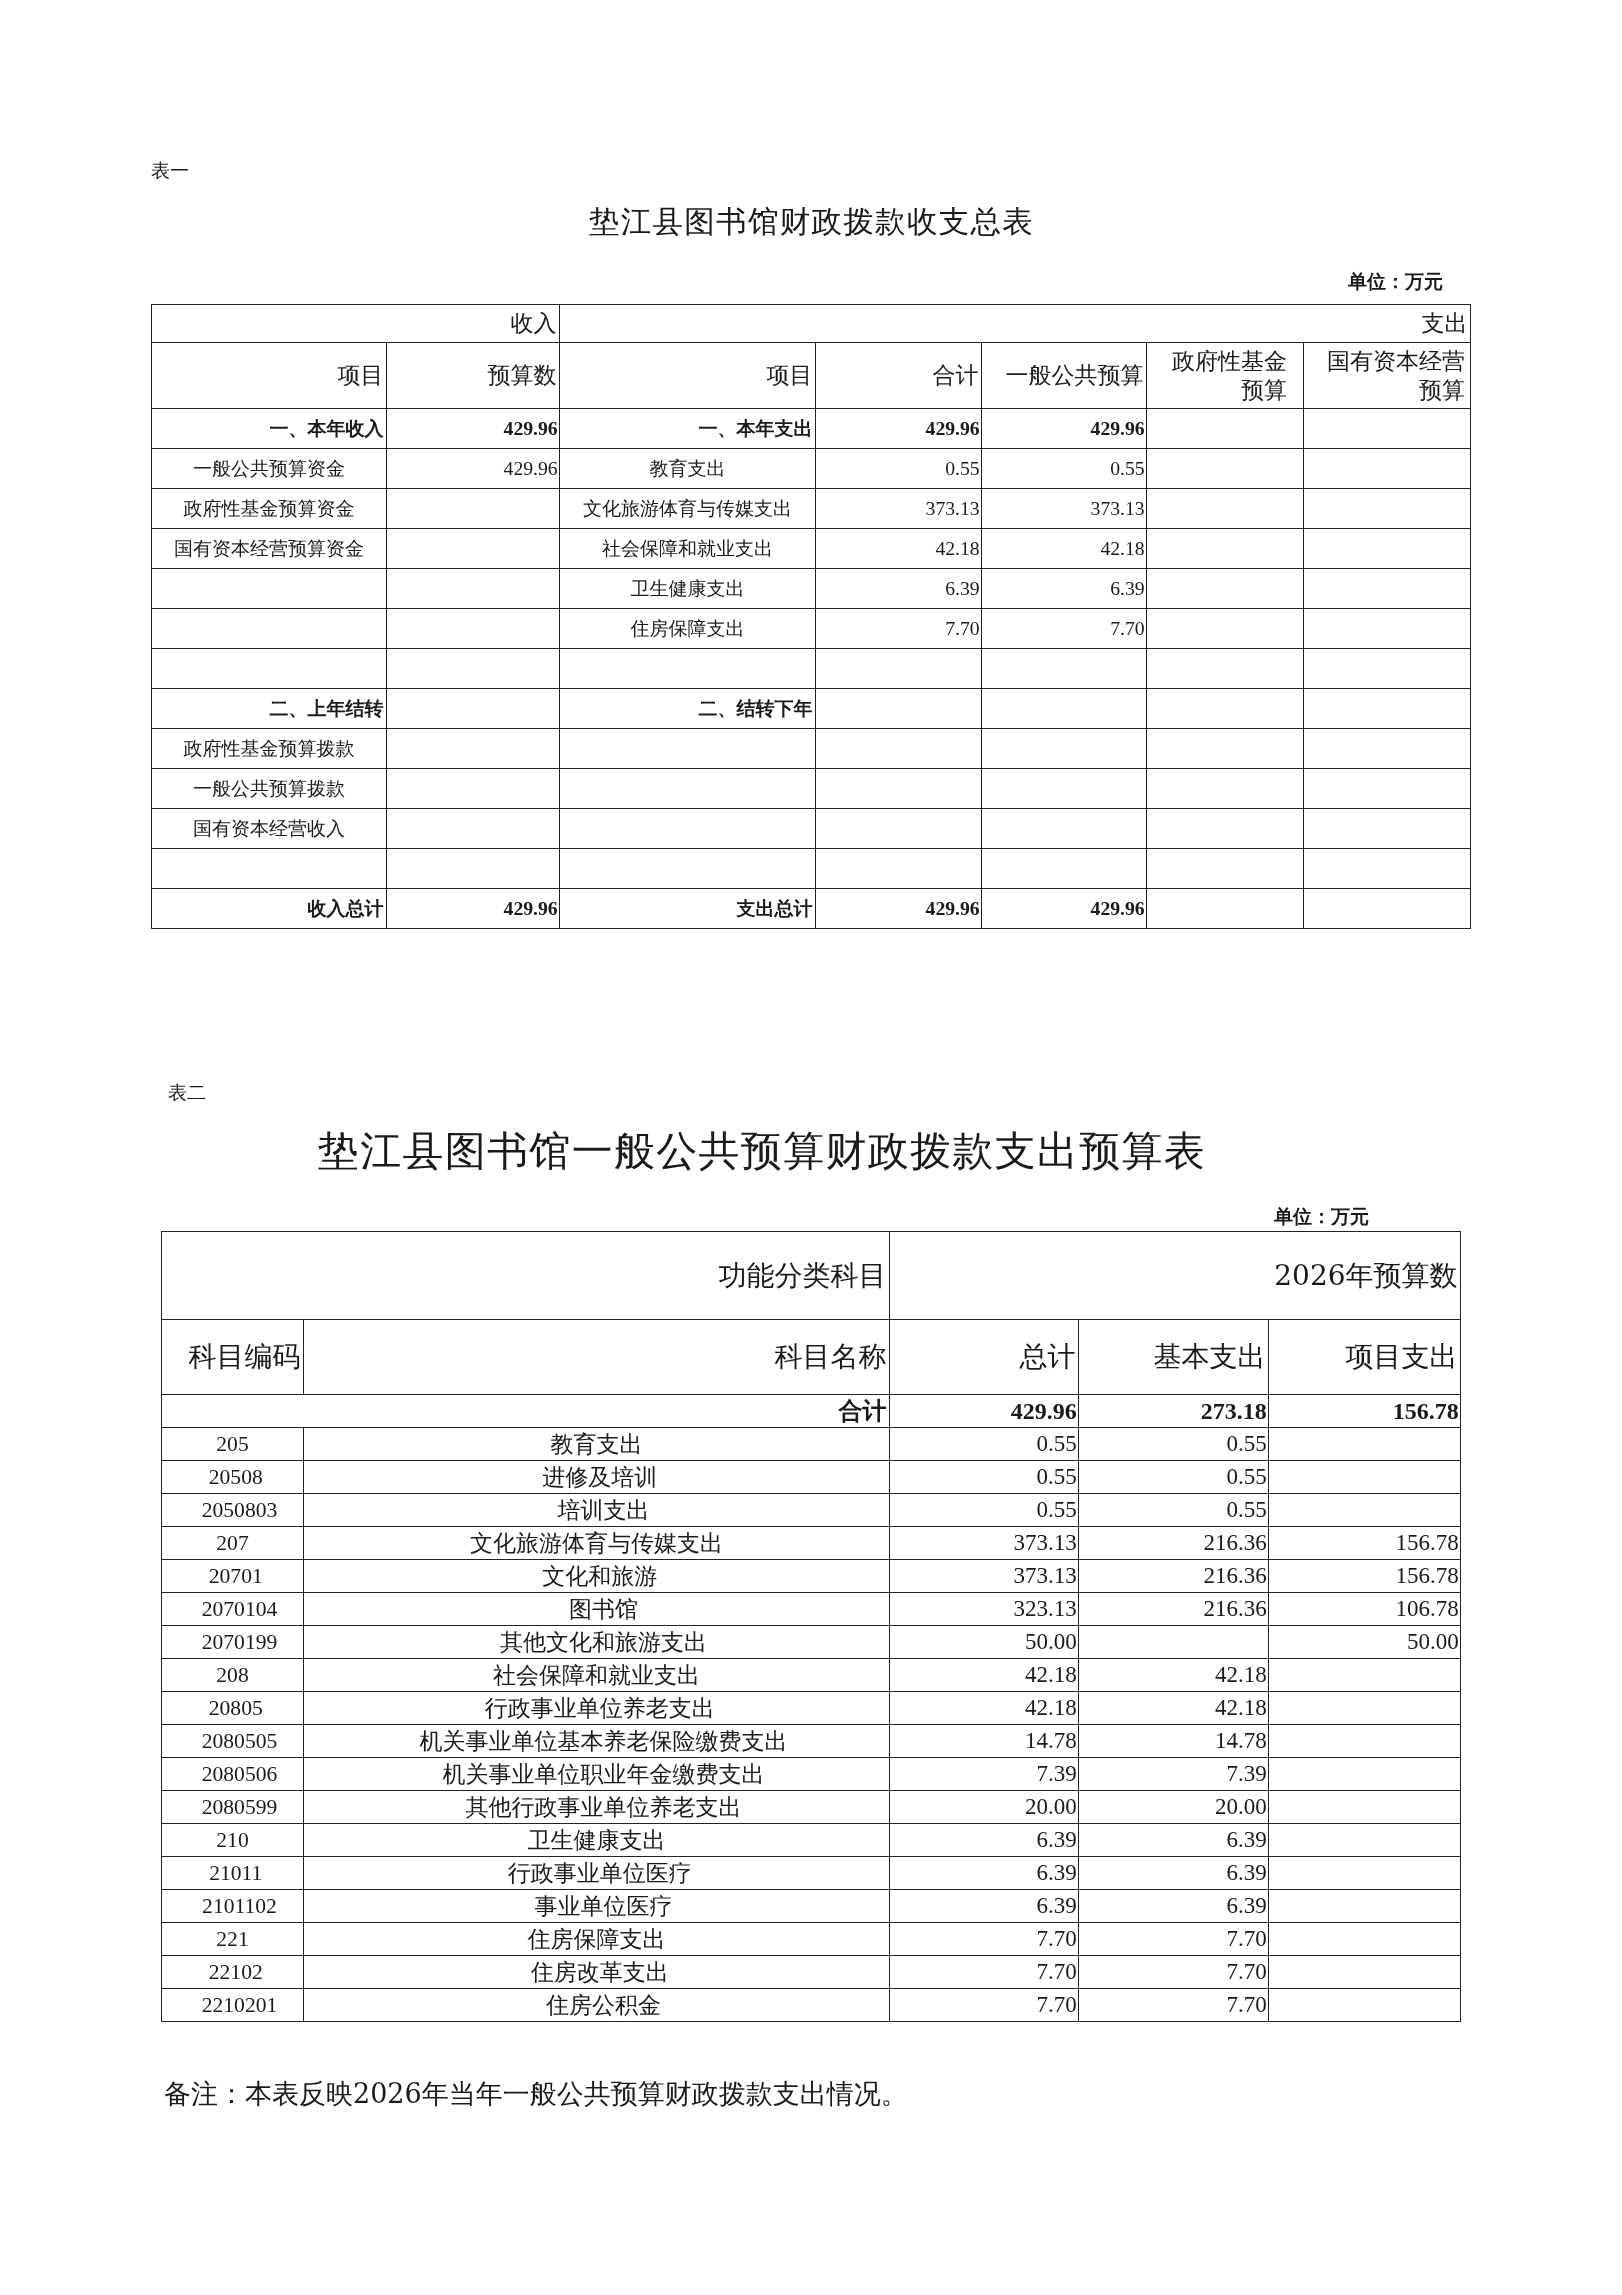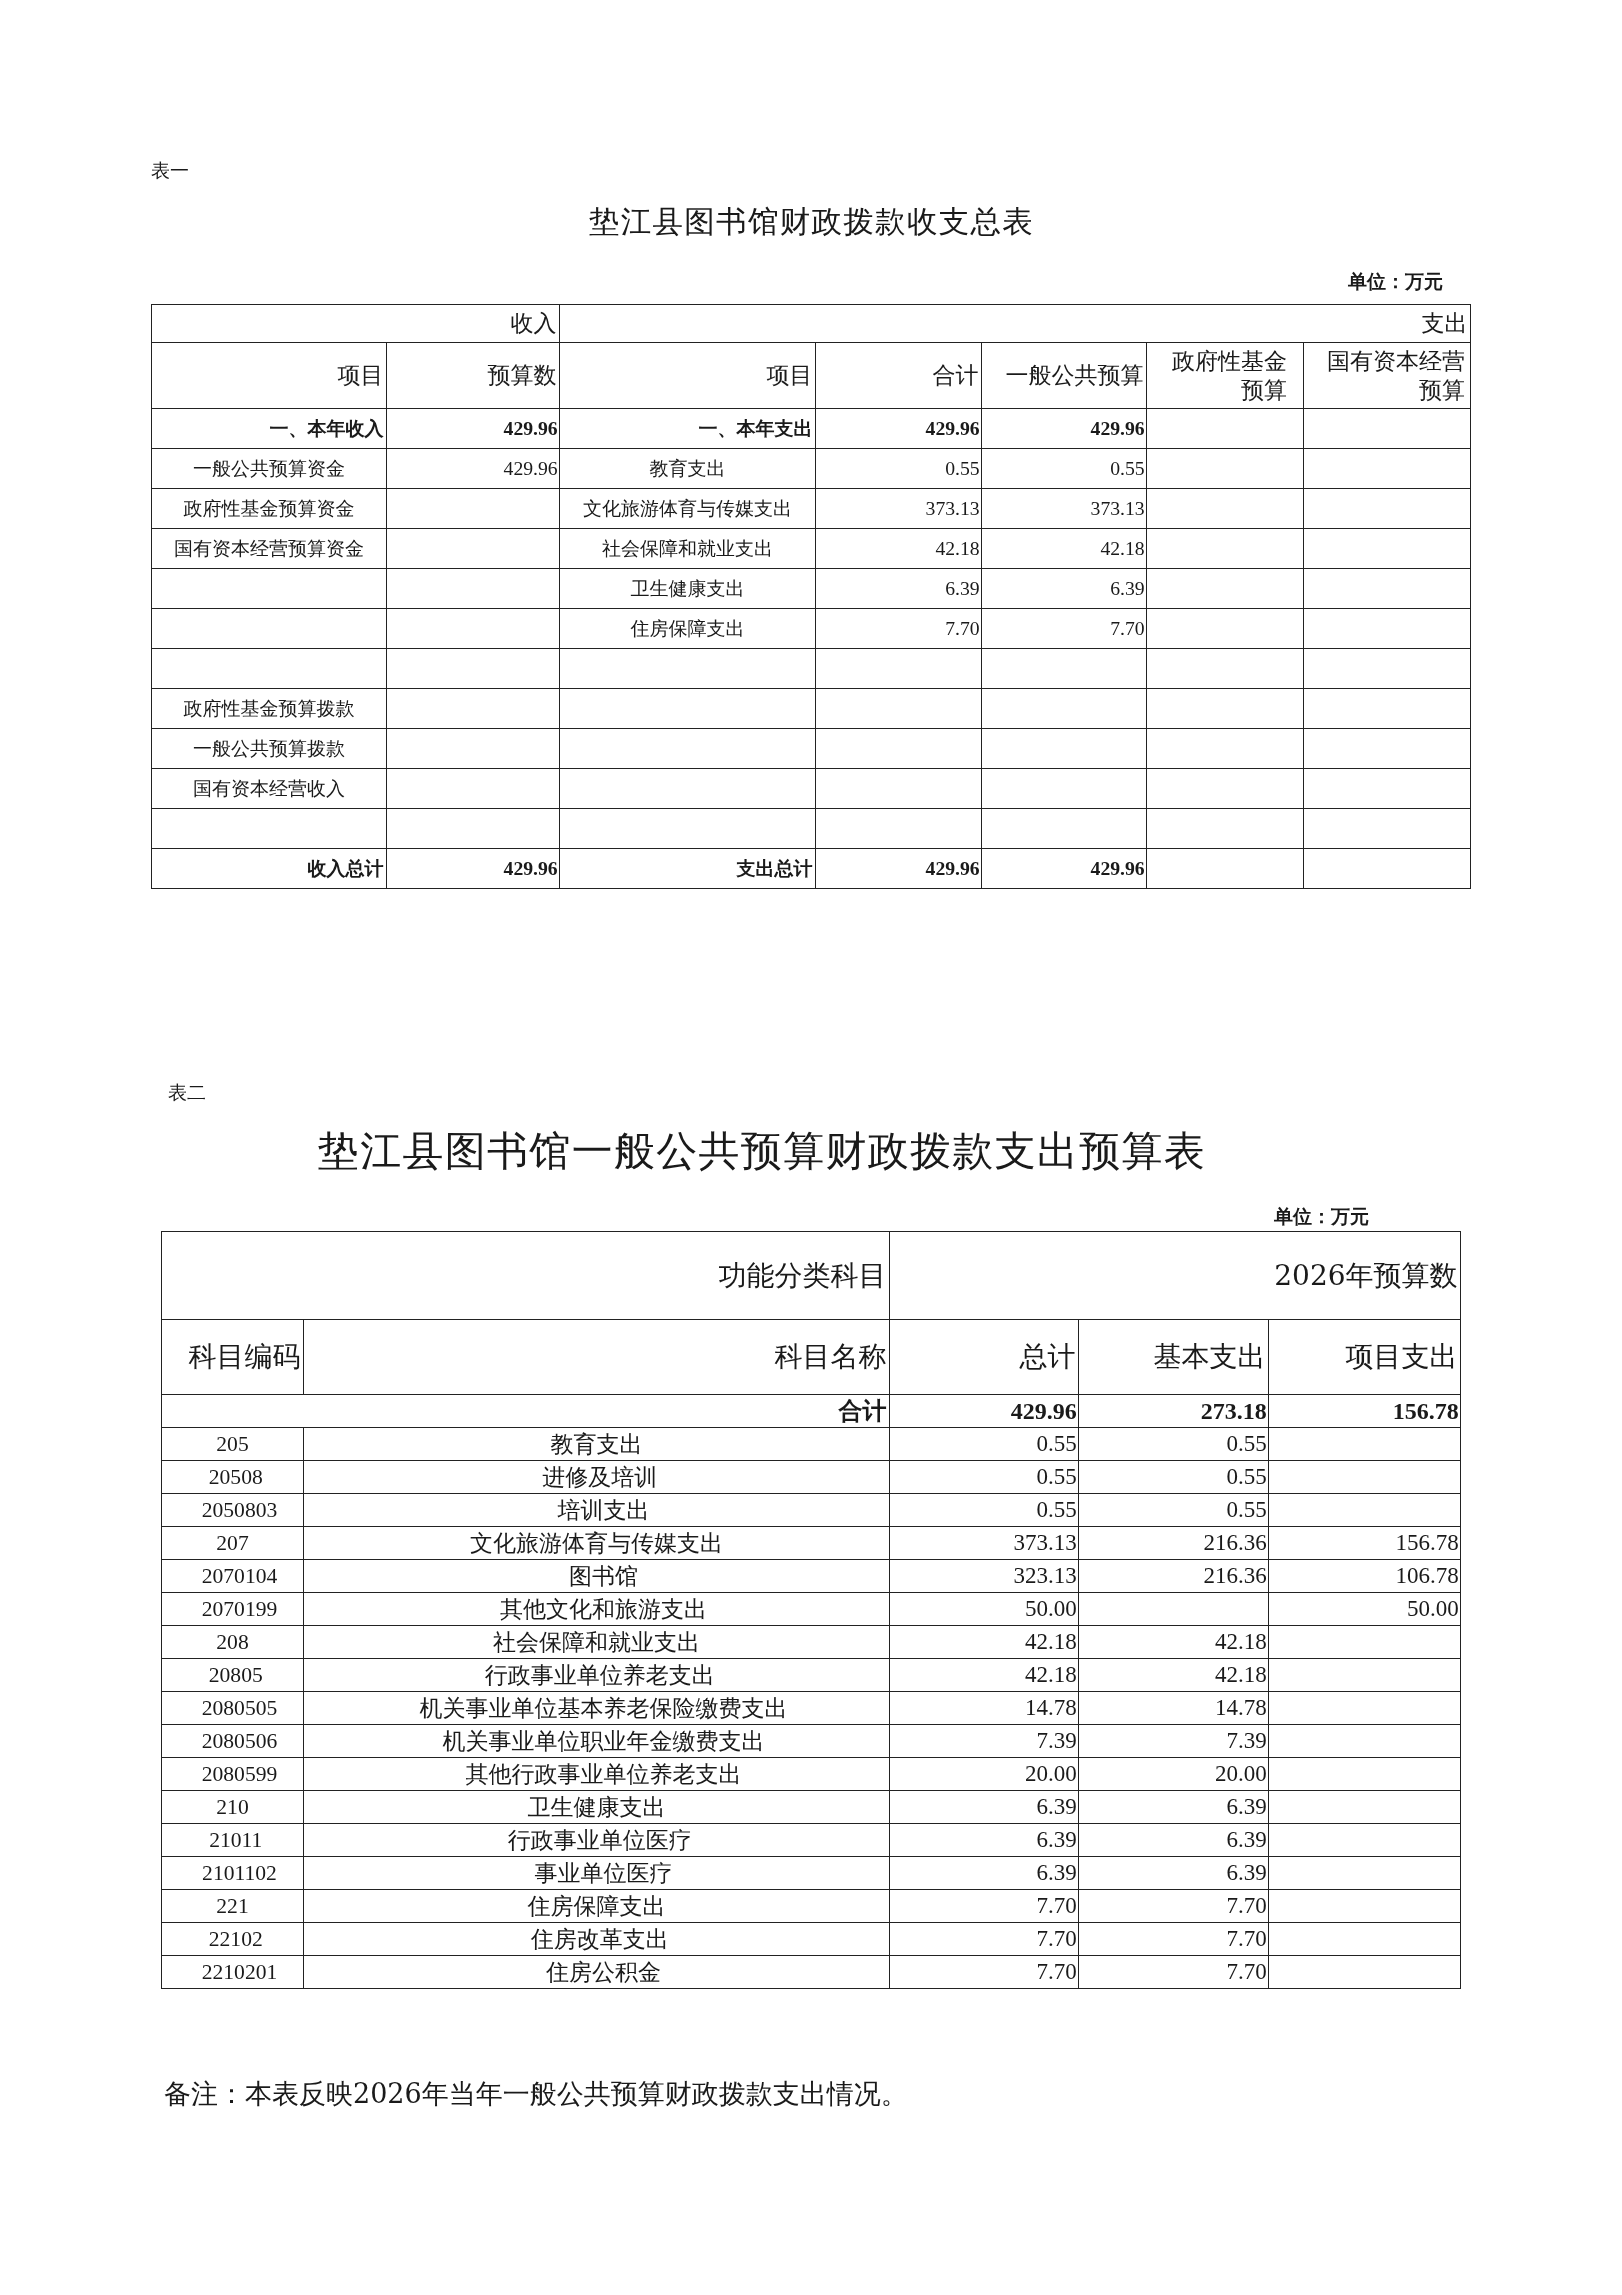--- a/index.html
+++ b/index.html
@@ -126,20 +126,29 @@
       <tr>
         <td class="l"></td>
         <td class="num"></td>
         <td class="l"></td>
         <td class="num"></td>
         <td class="num"></td>
         <td class="num"></td>
         <td class="num"></td>
       </tr>
       <tr>
+        <td class="c b">二、上年结转</td>
+        <td class="num b"></td>
+        <td class="c b">二、结转下年</td>
+        <td class="num b"></td>
+        <td class="num b"></td>
+        <td class="num"></td>
+        <td class="num"></td>
+      </tr>
+      <tr>
         <td class="l">政府性基金预算拨款</td>
         <td class="num"></td>
         <td class="l"></td>
         <td class="num"></td>
         <td class="num"></td>
         <td class="num"></td>
         <td class="num"></td>
       </tr>
       <tr>
         <td class="l">一般公共预算拨款</td>
@@ -232,20 +241,27 @@
         <td class="num"></td>
       </tr>
       <tr>
         <td class="l code">207</td>
         <td class="l">文化旅游体育与传媒支出</td>
         <td class="num">373.13</td>
         <td class="num">216.36</td>
         <td class="num">156.78</td>
       </tr>
       <tr>
+        <td class="l code ind1">20701</td>
+        <td class="l ind1">文化和旅游</td>
+        <td class="num">373.13</td>
+        <td class="num">216.36</td>
+        <td class="num">156.78</td>
+      </tr>
+      <tr>
         <td class="l code ind2">2070104</td>
         <td class="l ind2">图书馆</td>
         <td class="num">323.13</td>
         <td class="num">216.36</td>
         <td class="num">106.78</td>
       </tr>
       <tr>
         <td class="l code ind2">2070199</td>
         <td class="l ind2">其他文化和旅游支出</td>
         <td class="num">50.00</td>

